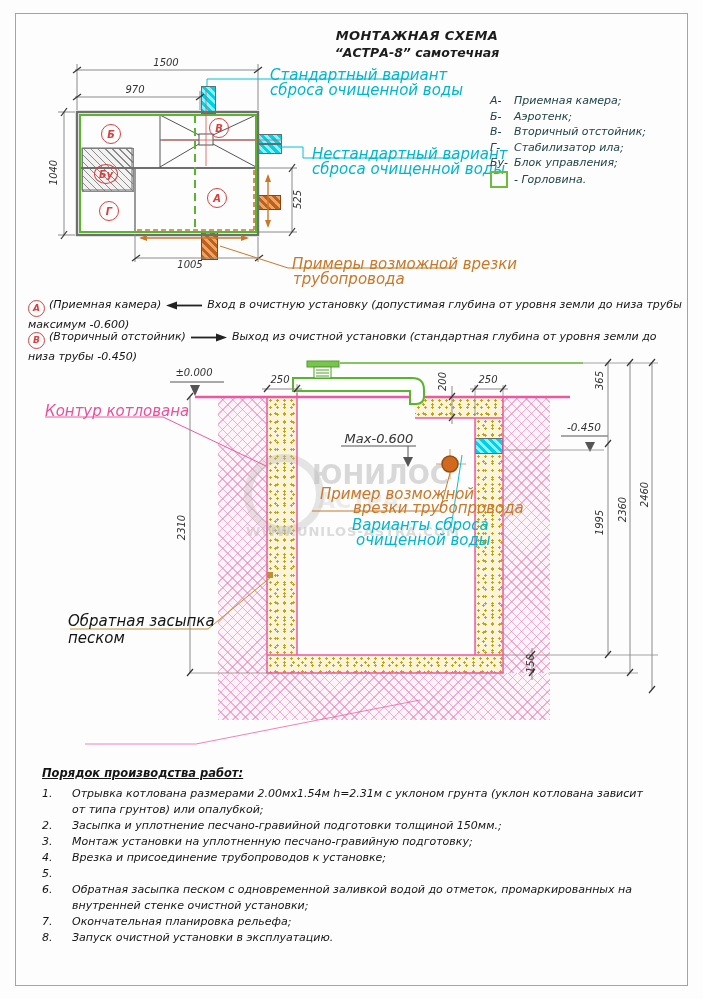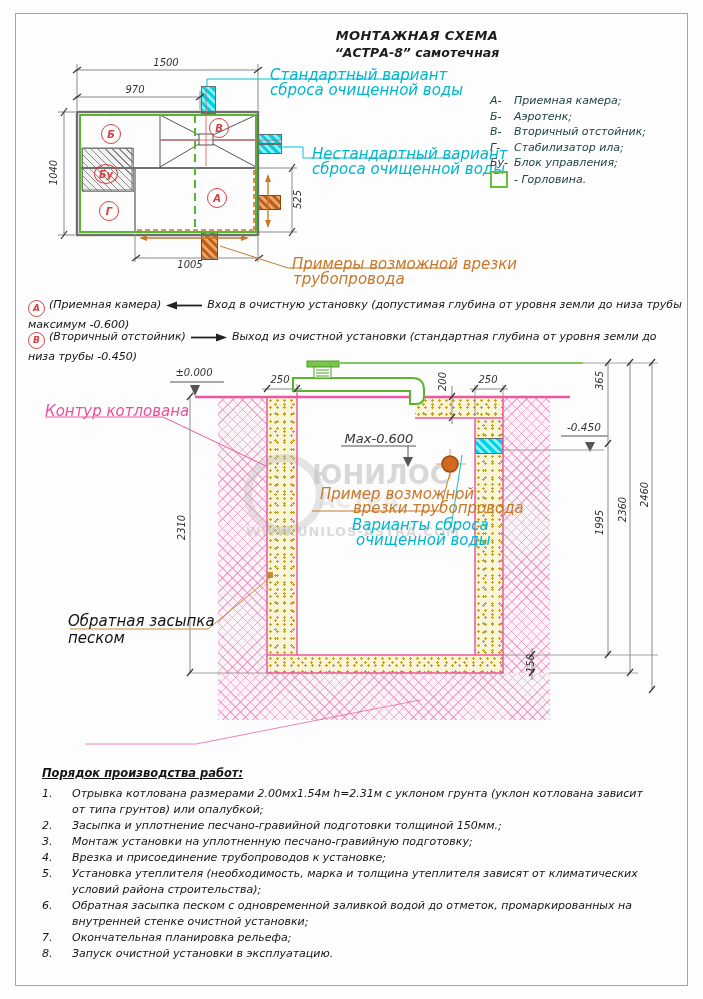--- a/index.html
+++ b/index.html
@@ -355,21 +355,20 @@
     <div class="wo-item">
         <span class="wo-num">3.</span>
         <span class="wo-text">Монтаж установки на уплотненную песчано-гравийную подготовку;</span>
       </div>
     <div class="wo-item">
         <span class="wo-num">4.</span>
         <span class="wo-text">Врезка и присоединение трубопроводов к установке;</span>
       </div>
     <div class="wo-item">
         <span class="wo-num">5.</span>
-        <span class="wo-text">Установка утеплителя (необходимость, марка и толщина утеплителя зависят от климатических условий района строительства);</span>
       </div>
     <div class="wo-item">
         <span class="wo-num">6.</span>
         <span class="wo-text">Обратная засыпка песком с одновременной заливкой водой до отметок, промаркированных на внутренней стенке очистной установки;</span>
       </div>
     <div class="wo-item">
         <span class="wo-num">7.</span>
         <span class="wo-text">Окончательная планировка рельефа;</span>
       </div>
     <div class="wo-item">

